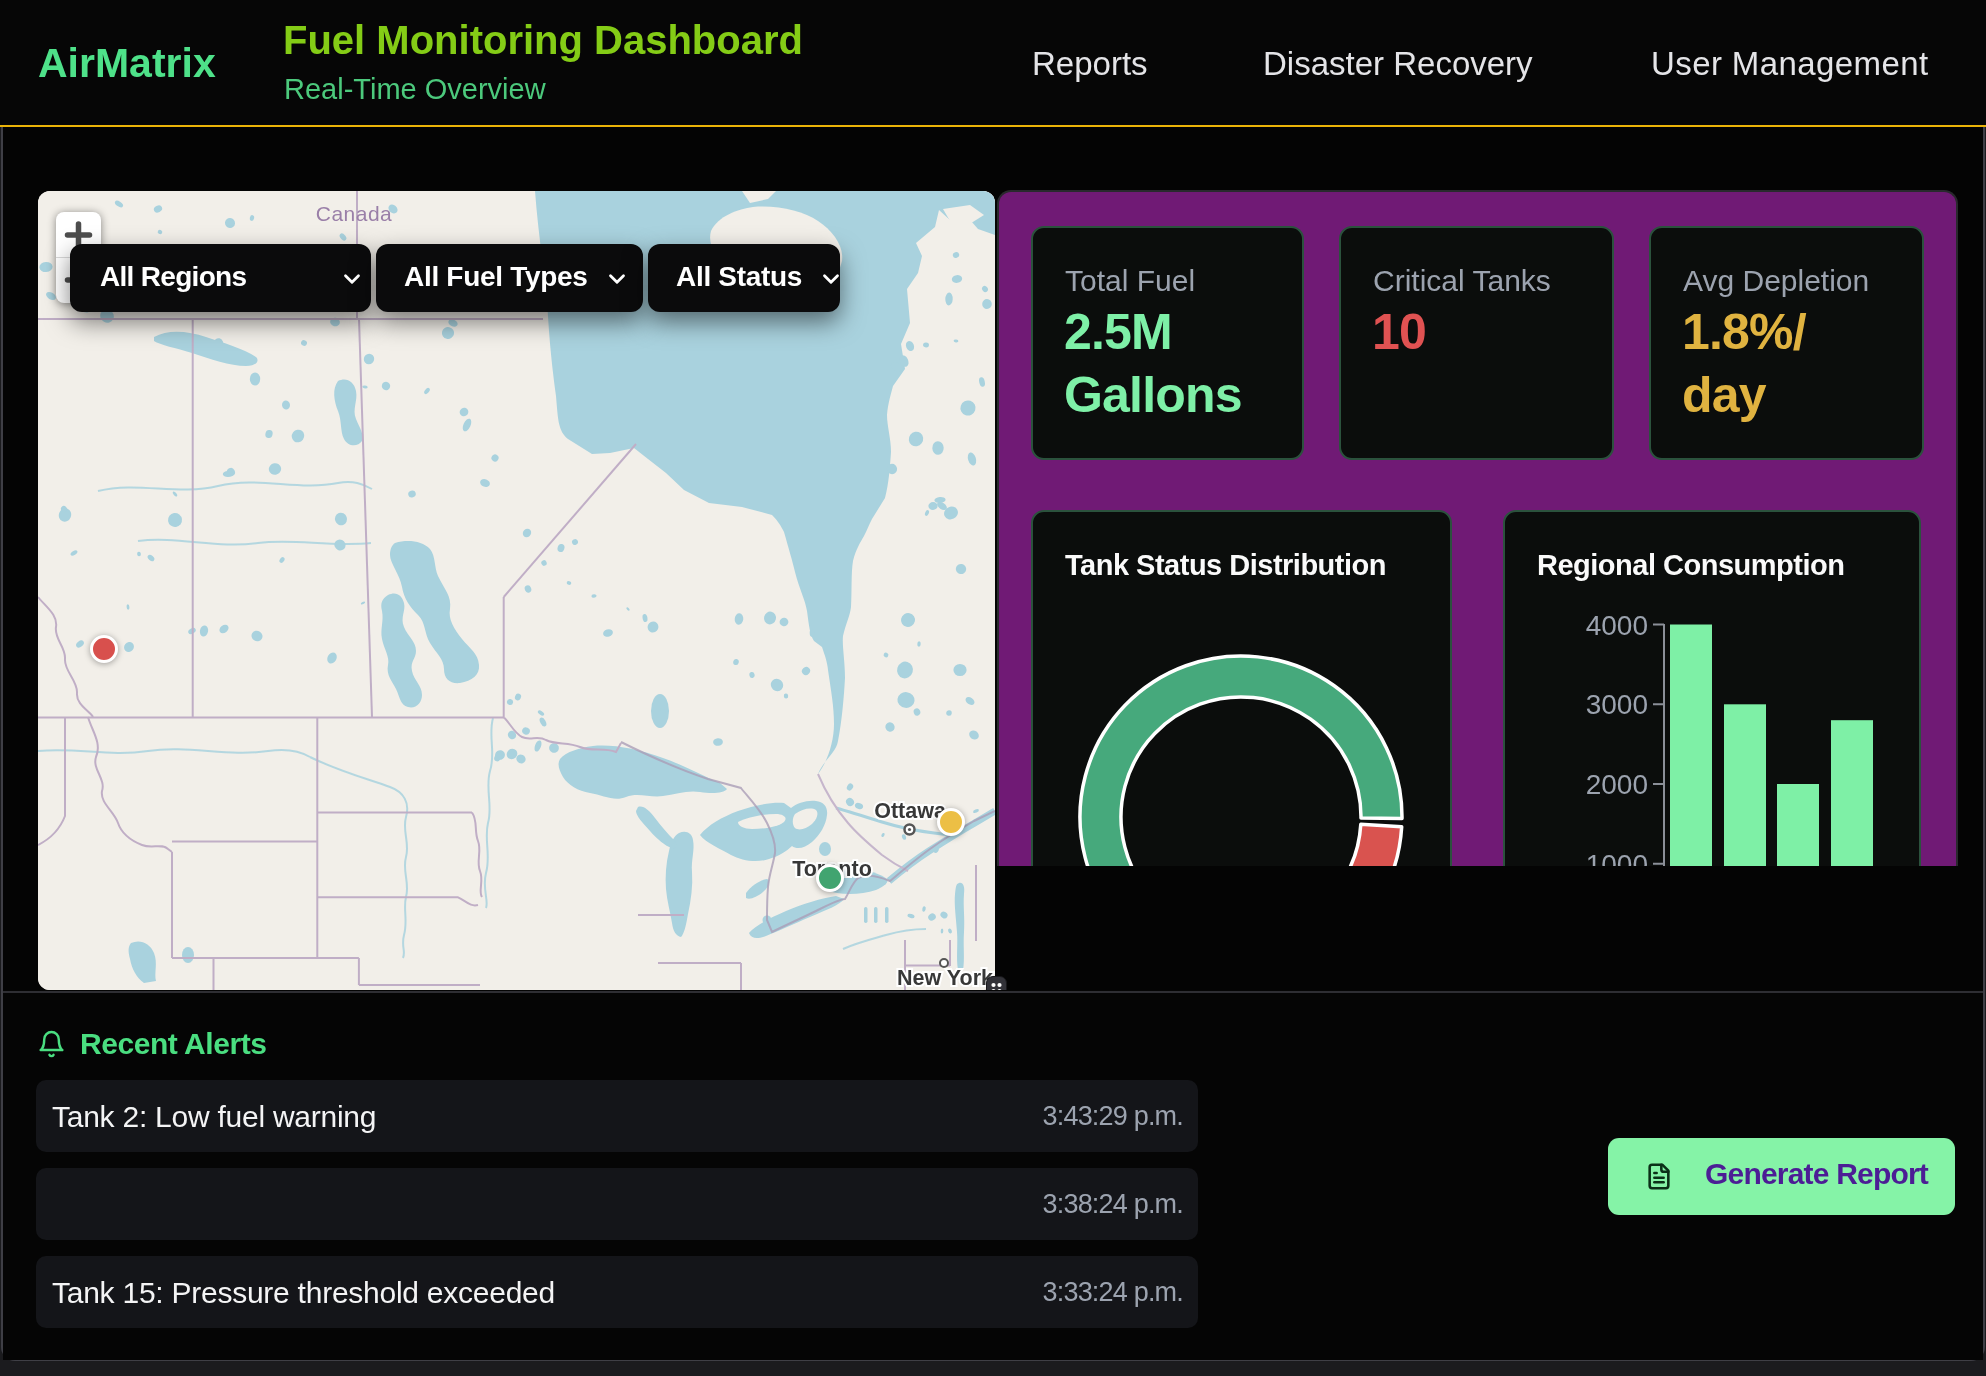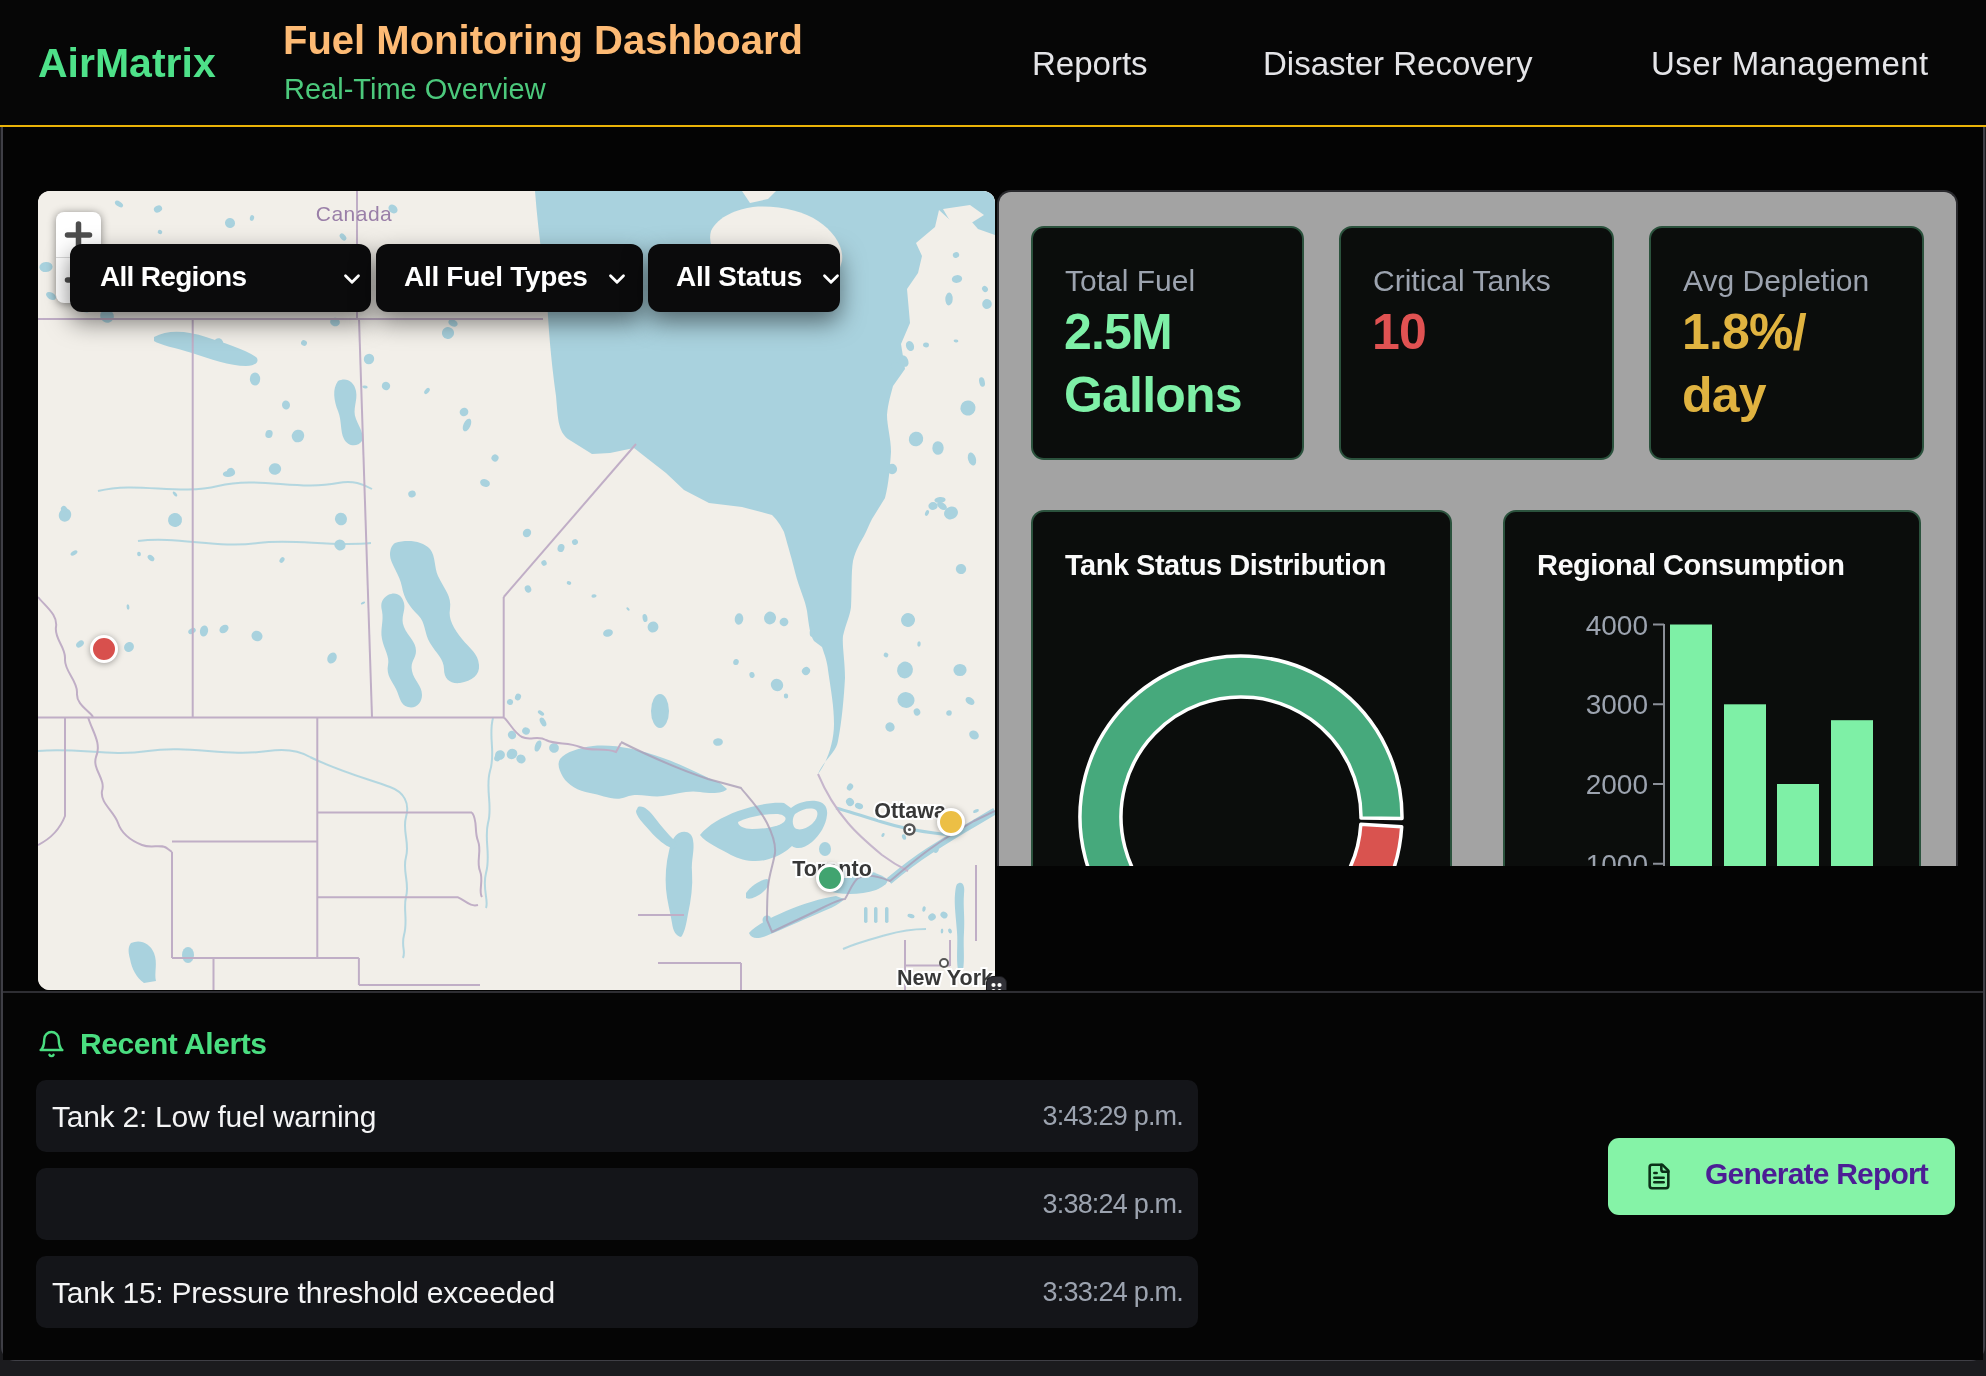--- a/index.html
+++ b/index.html
@@ -3,21 +3,21 @@
 <meta charset="utf-8">
 <style>
   * { margin:0; padding:0; box-sizing:border-box; }
   html,body { width:1986px; height:1376px; background:#1b1b1e; overflow:hidden;
     font-family:"Liberation Sans", sans-serif; }
 
   
   .header { position:absolute; left:0; top:0; width:1986px; height:127px;
     background:#060606; border-bottom:2px solid #eab308; }
   .logo { position:absolute; left:38px; top:40px; font-size:41px; font-weight:bold; color:#4ee189; }
-  .h-title { position:absolute; left:283px; top:18px; font-size:40px; font-weight:bold; color:#fdba74; }
+  .h-title { position:absolute; left:283px; top:18px; font-size:40px; font-weight:bold; color:#84cc16; }
   .h-sub { position:absolute; left:284px; top:73px; font-size:29px; color:#4cc97c; }
   .nav { position:absolute; top:45px; font-size:33px; color:#e4e4e7; }
 
   
   .frame { position:absolute; left:1px; top:127px; width:1984px; height:1234px;
     background:#040404; border:2px solid #3f3f46; border-top:none;
     border-radius:0 0 14px 14px; }
 
   
   .map { position:absolute; left:38px; top:191px; width:957px; height:799px;
@@ -32,21 +32,21 @@
   .filter span { position:absolute; top:17px; font-size:28px; white-space:nowrap; }
   .filter svg { position:absolute; top:22px; }
 
   .marker { position:absolute; border-radius:50%; border:3.5px solid #fff; box-shadow:0 1px 6px rgba(0,0,0,.35); }
 
   .handle { position:absolute; left:986px; top:976px; width:21px; height:30px;
     background:#323238; border-radius:7px; border:1px solid #18181b; }
 
   
   .rpanel { position:absolute; left:997px; top:190px; width:961px; height:676px;
-    border:2px solid #29292d; border-bottom:none; border-radius:14px 14px 0 0; overflow:hidden; background:#a3a3a3; }
+    border:2px solid #29292d; border-bottom:none; border-radius:14px 14px 0 0; overflow:hidden; background:#701a75; }
   .card { position:absolute; background:#0b0d0c; border:2px solid #1f3a2c;
     border-radius:13px; }
   .scard { border:2px solid #2b523d; }
   .card .ctitle { position:absolute; left:32px; top:36px; font-size:30px; color:#9ca3af; }
   .card .cvalue { position:absolute; left:31px; top:73px; font-size:50px; font-weight:bold; line-height:63px; letter-spacing:-0.8px; }
   .chtitle { position:absolute; left:32px; top:37px; font-size:29px; font-weight:bold; color:#fafafa; letter-spacing:-0.5px; white-space:nowrap; }
 
   
   .alerts { position:absolute; left:3px; top:990px; width:1980px; height:370px; background:#050505; }
   .atitle { position:absolute; left:77px; top:37px; font-size:30px; font-weight:bold; color:#4ade80; letter-spacing:-0.45px; }

